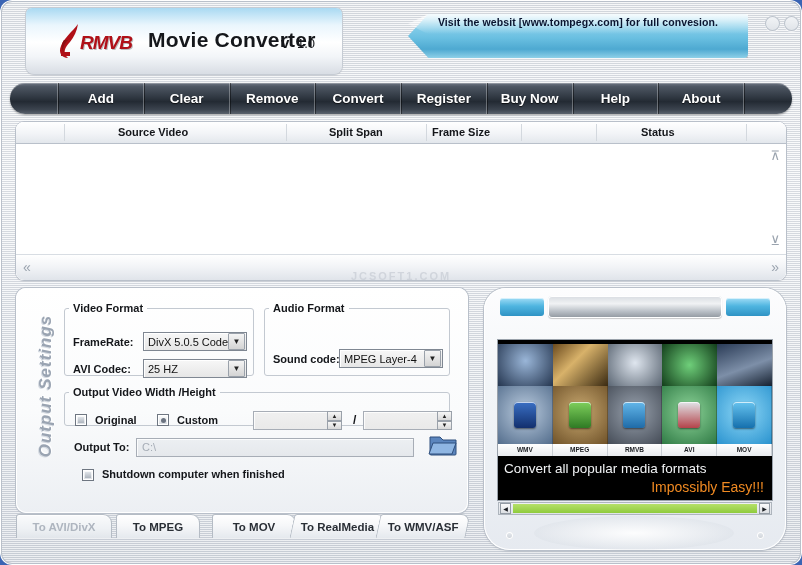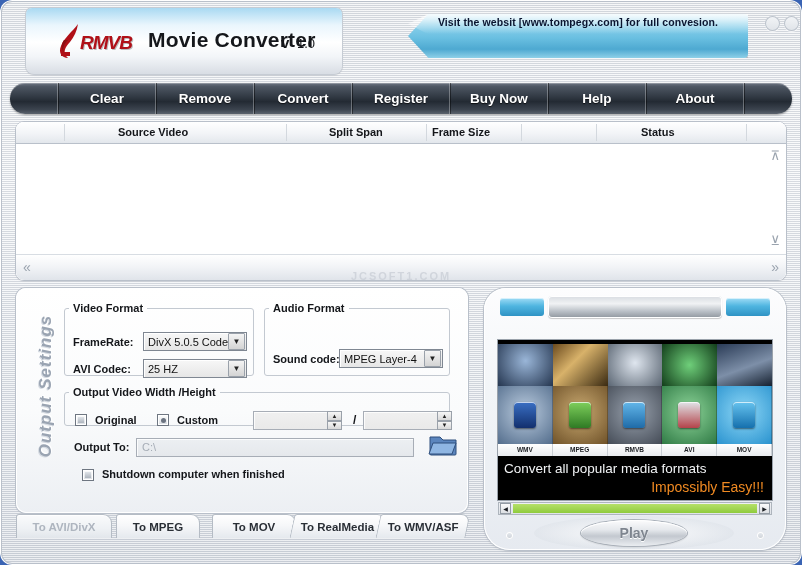--- a/index.html
+++ b/index.html
@@ -382,20 +382,21 @@
       <div id="promoGloss"></div>
       <div class="promoline" id="promoL2">Visit the websit [www.tompegx.com] for full convesion.</div>
     </div>
 
     <div class="winbtn" id="winMin"></div>
     <div class="winbtn" id="winClose"></div>
   </div>
 
   <div id="toolbar">
     <div class="tbpad"></div>
+    <div class="tbbtn">Add</div>
     <div class="tbbtn">Clear</div>
     <div class="tbbtn">Remove</div>
     <div class="tbbtn">Convert</div>
     <div class="tbbtn">Register</div>
     <div class="tbbtn">Buy Now</div>
     <div class="tbbtn">Help</div>
     <div class="tbbtn">About</div>
     <div class="tbpadR"></div>
   </div>
 
@@ -561,18 +562,17 @@
       </div>
     </div>
 
     <div id="pvScroll">
       <div class="pvArrow">◀</div>
       <div id="pvBar"></div>
       <div class="pvArrow">▶</div>
     </div>
 
     <div id="playHalo"></div>
-    <div id="playBtn">Play</div>
     <div class="pvDot" id="pvDotL"></div>
     <div class="pvDot" id="pvDotR"></div>
   </div>
 
 </div>
 
 </body></html>

